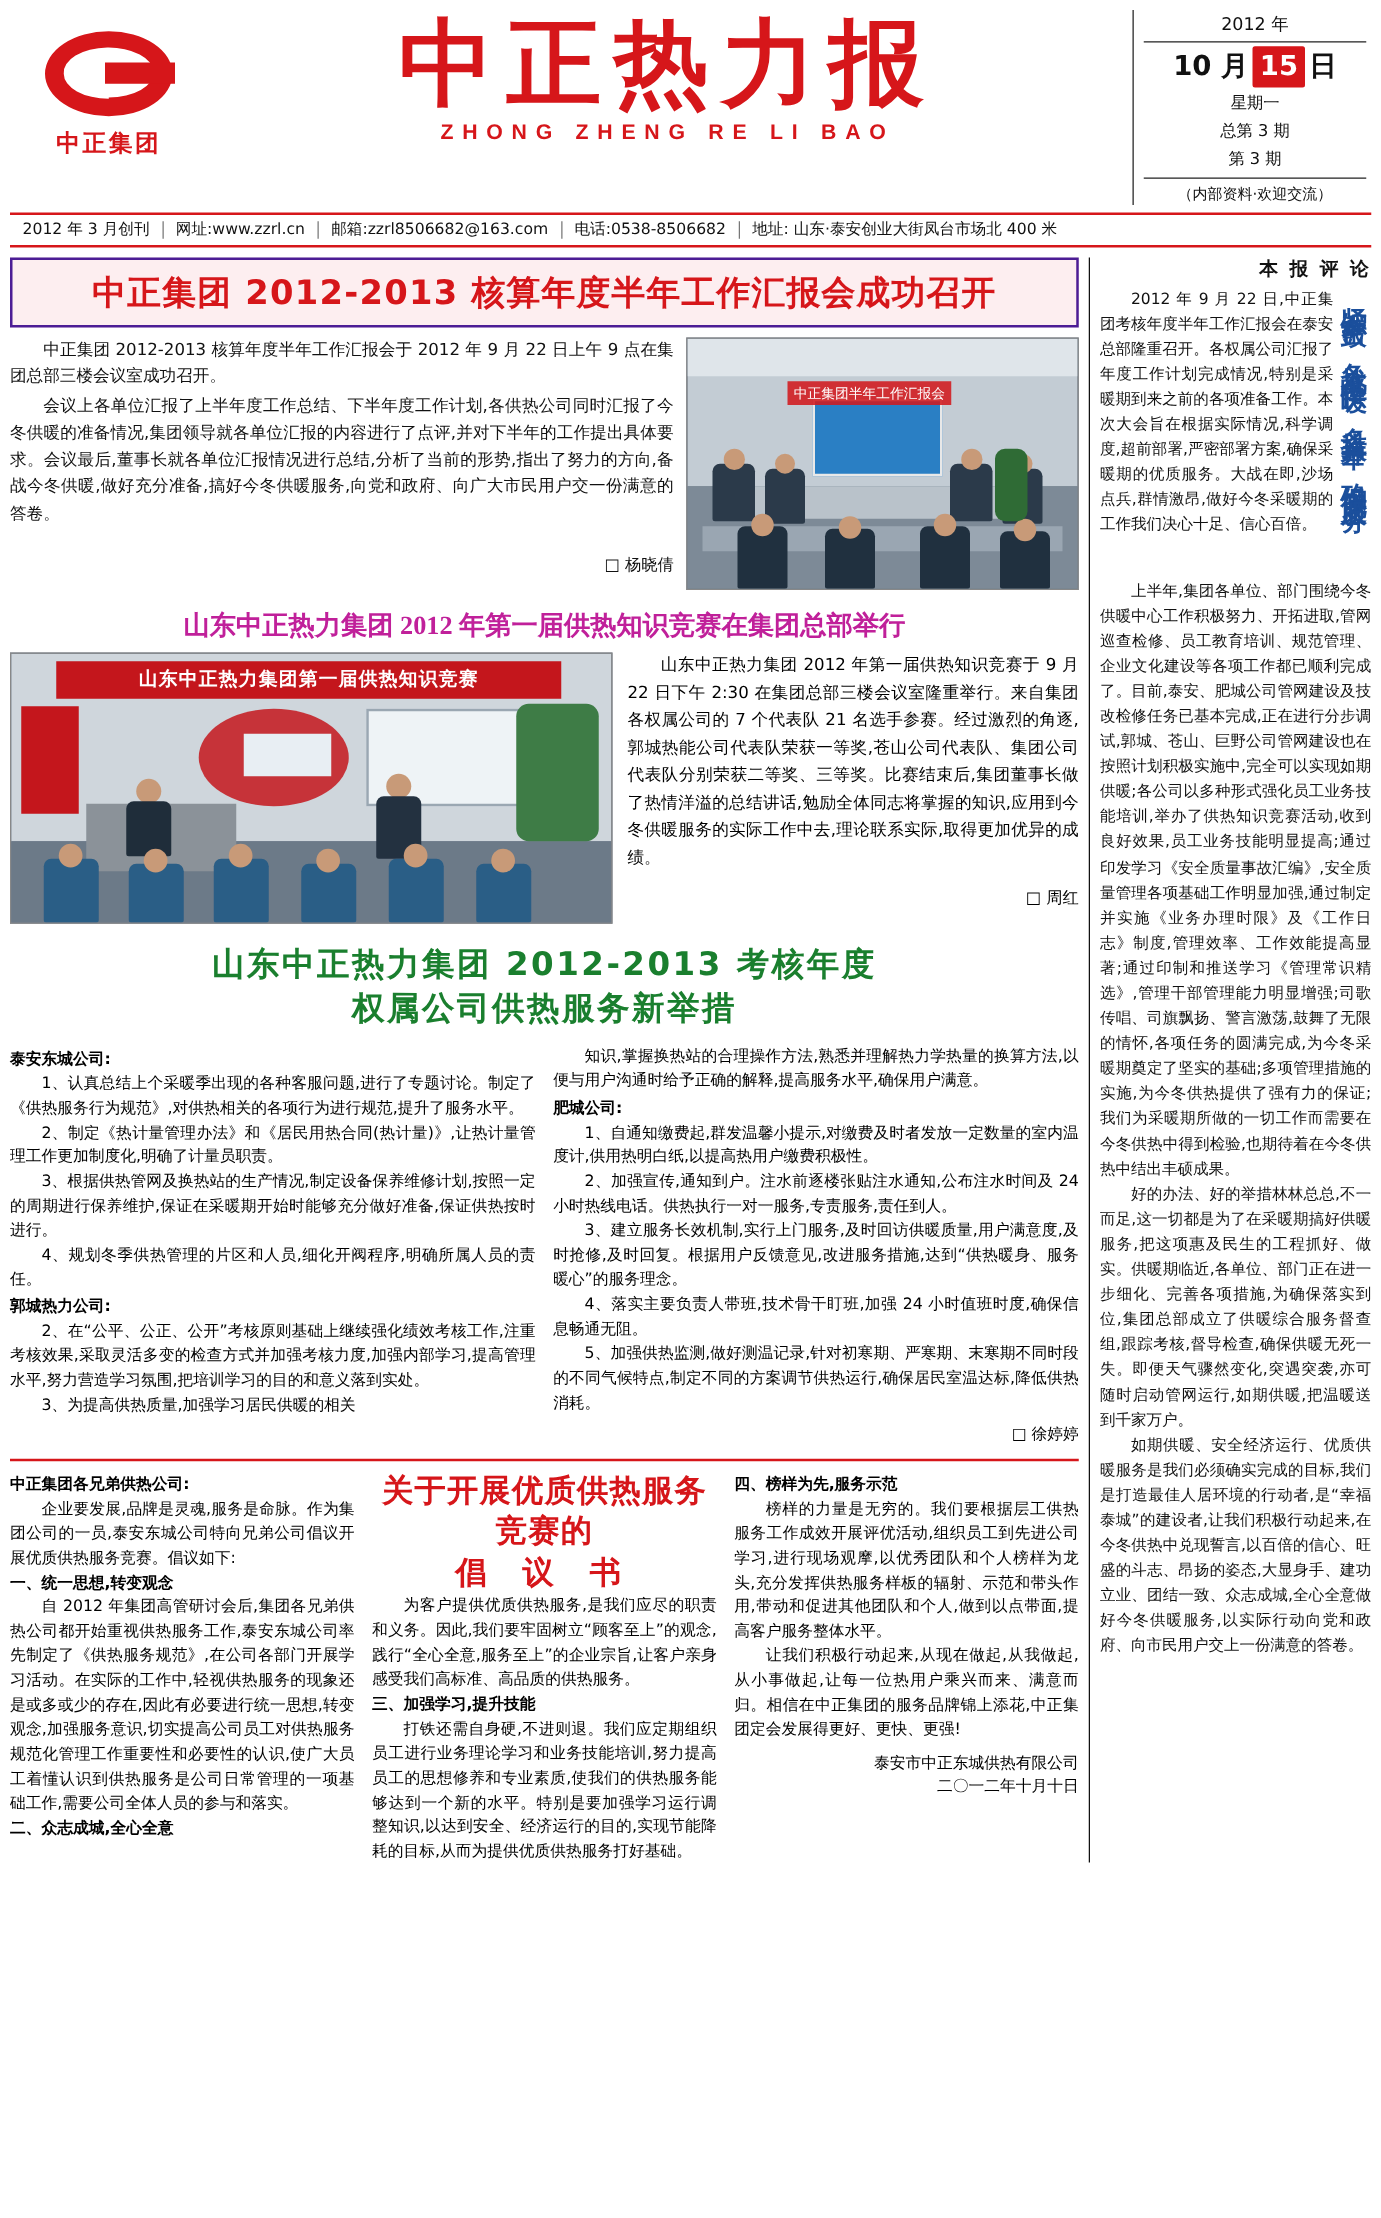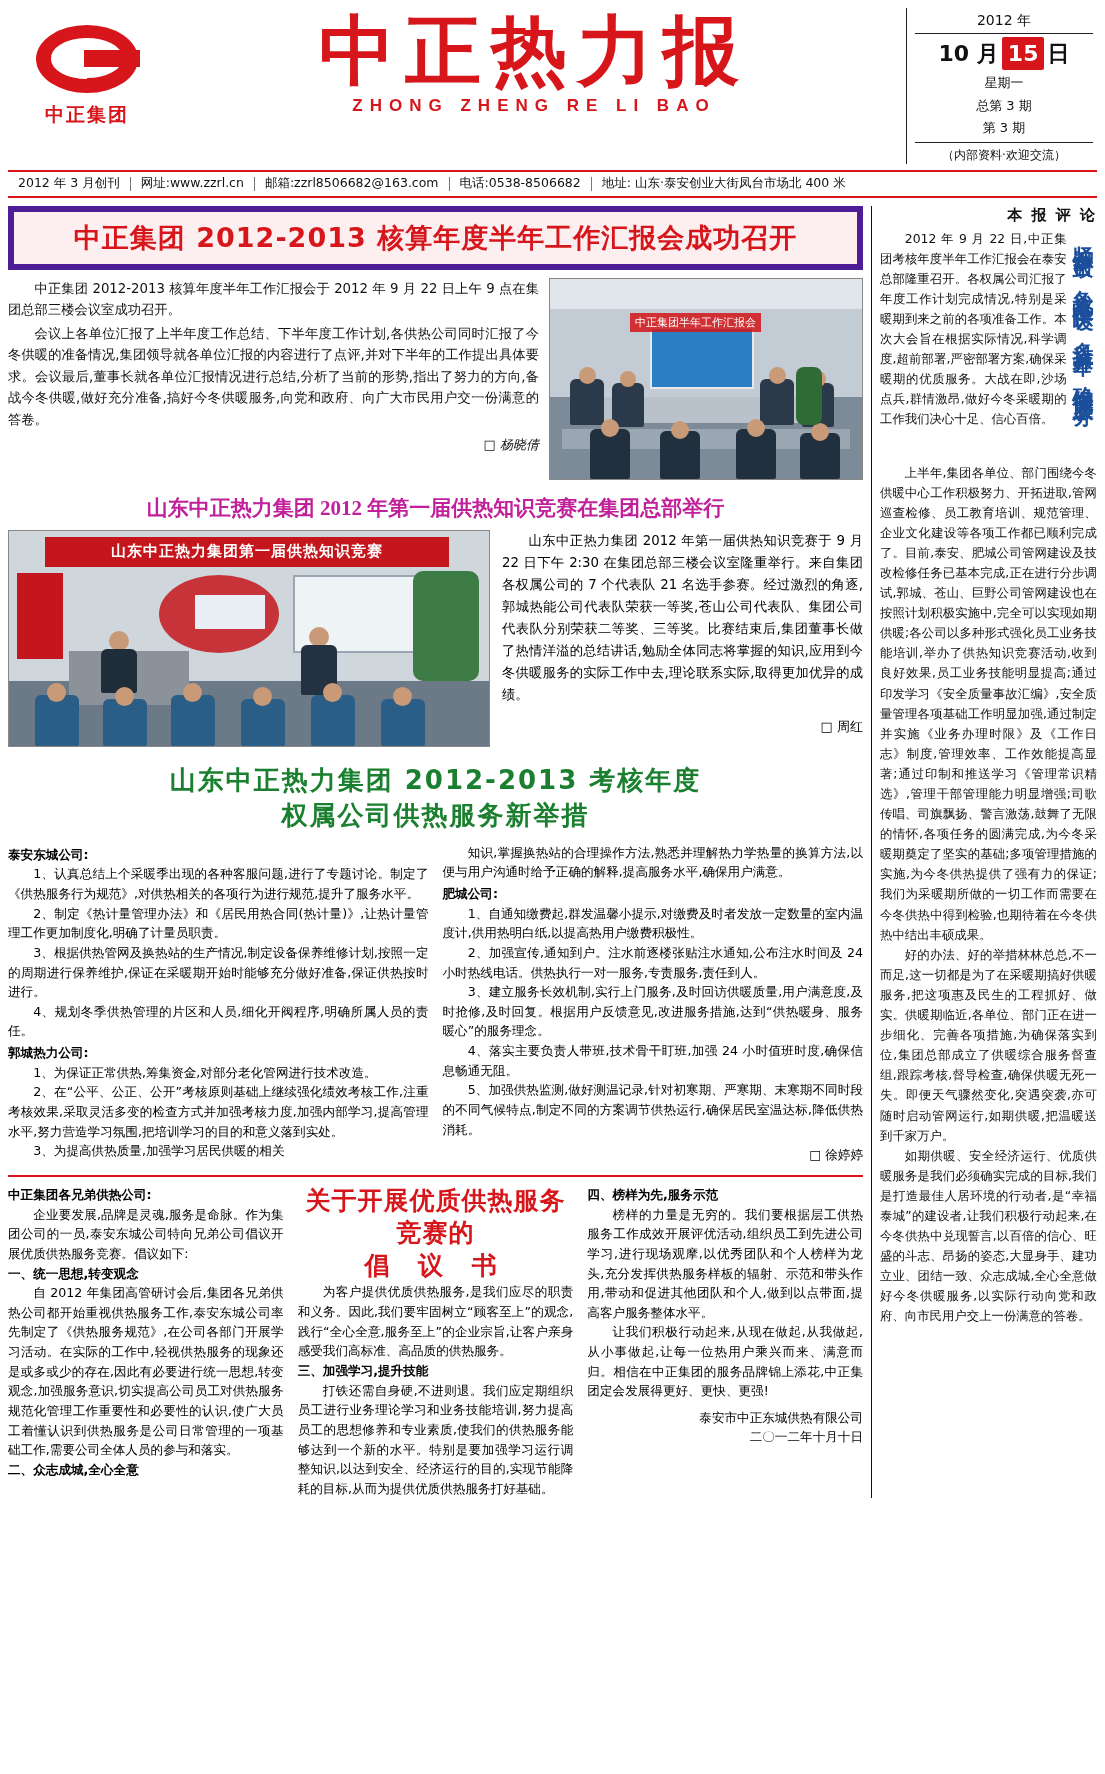--- a/index.html
+++ b/index.html
@@ -23,25 +23,25 @@
   
   .infobar{display:flex;border-top:2px solid #d6161a;border-bottom:2px solid #d6161a;margin-top:6px;font-size:12.5px;color:#111;height:24px;align-items:center;}
   .infobar > div{padding:0 10px;white-space:nowrap;}
   .infobar .sep{border-left:1px solid #777;height:14px;padding:0;width:0;}
   .infobar .grow{flex:1 1 auto;}
   
   .body-grid{display:flex;margin-top:8px;gap:8px;}
   .col-left{width:855px;flex:0 0 855px;}
   .col-right{width:222px;flex:1 1 auto;border-left:1px solid #111;padding-left:8px;}
   
-  .headline1{border:6px solid #4c1d95;background:#fdeef0;text-align:center;font-size:27px;font-weight:bold;color:#d6161a;letter-spacing:1px;padding:8px 4px;font-family:"DejaVu Sans",sans-serif;}
+  .headline1{border:2px solid #4c1d95;background:#fdeef0;text-align:center;font-size:27px;font-weight:bold;color:#d6161a;letter-spacing:1px;padding:8px 4px;font-family:"DejaVu Sans",sans-serif;}
   .art1{display:flex;gap:10px;margin-top:8px;}
   .art1 .txt{flex:1 1 auto;font-size:13.3px;line-height:1.62;color:#111;text-align:justify;}
   .art1 .txt p{margin:0 0 2px 0;text-indent:2em;}
-  .art1 .sign{text-align:right;margin-top:4px;font-size:13px;font-style:italic;}
+  .art1 .sign{text-align:right;margin-top:20px;font-size:13px;}
   .photo{border:1px solid #888;background:#6f7d8c;position:relative;overflow:hidden;}
   .photo-meeting{width:312px;flex:0 0 312px;height:200px;}
   .headline2{text-align:center;font-size:21px;font-weight:bold;color:#c0209a;margin-top:14px;letter-spacing:0px;font-family:Liberation Serif, serif;}
   .art2{display:flex;gap:12px;margin-top:8px;}
   .photo-contest{width:480px;flex:0 0 480px;height:215px;}
   .art2 .txt{flex:1 1 auto;font-size:13.3px;line-height:1.66;text-align:justify;}
   .art2 .txt p{margin:0;text-indent:2em;}
   .art2 .sign{text-align:right;margin-top:10px;font-size:13px;}
   .headline3{text-align:center;margin-top:16px;font-size:26px;font-weight:bold;color:#1a7f2e;line-height:1.35;letter-spacing:2px;font-family:"DejaVu Sans",sans-serif;}
   .three-col{display:flex;gap:14px;margin-top:10px;font-size:12.6px;line-height:1.56;text-align:justify;}
@@ -200,21 +200,20 @@
         <div>权属公司供热服务新举措</div>
       </div>
       <div class="three-col">
         <div class="c">
           <p class="sub">泰安东城公司:</p>
           <p>1、认真总结上个采暖季出现的各种客服问题,进行了专题讨论。制定了《供热服务行为规范》,对供热相关的各项行为进行规范,提升了服务水平。</p>
           <p>2、制定《热计量管理办法》和《居民用热合同(热计量)》,让热计量管理工作更加制度化,明确了计量员职责。</p>
           <p>3、根据供热管网及换热站的生产情况,制定设备保养维修计划,按照一定的周期进行保养维护,保证在采暖期开始时能够充分做好准备,保证供热按时进行。</p>
           <p>4、规划冬季供热管理的片区和人员,细化开阀程序,明确所属人员的责任。</p>
           <p class="sub">郭城热力公司:</p>
-          <p>1、为保证正常供热,筹集资金,对部分老化管网进行技术改造。</p>
           <p>2、在“公平、公正、公开”考核原则基础上继续强化绩效考核工作,注重考核效果,采取灵活多变的检查方式并加强考核力度,加强内部学习,提高管理水平,努力营造学习氛围,把培训学习的目的和意义落到实处。</p>
           <p>3、为提高供热质量,加强学习居民供暖的相关</p>
         </div>
         <div class="c">
           <p>知识,掌握换热站的合理操作方法,熟悉并理解热力学热量的换算方法,以便与用户沟通时给予正确的解释,提高服务水平,确保用户满意。</p>
           <p class="sub">肥城公司:</p>
           <p>1、自通知缴费起,群发温馨小提示,对缴费及时者发放一定数量的室内温度计,供用热明白纸,以提高热用户缴费积极性。</p>
           <p>2、加强宣传,通知到户。注水前逐楼张贴注水通知,公布注水时间及 24 小时热线电话。供热执行一对一服务,专责服务,责任到人。</p>
           <p>3、建立服务长效机制,实行上门服务,及时回访供暖质量,用户满意度,及时抢修,及时回复。根据用户反馈意见,改进服务措施,达到“供热暖身、服务暖心”的服务理念。</p>
           <p>4、落实主要负责人带班,技术骨干盯班,加强 24 小时值班时度,确保信息畅通无阻。</p>

